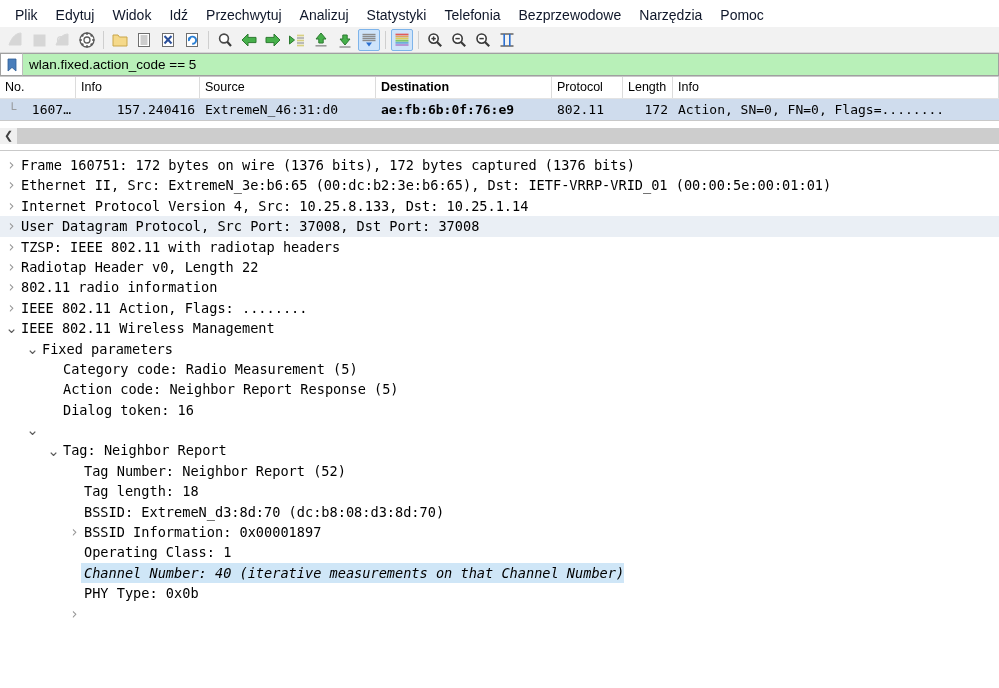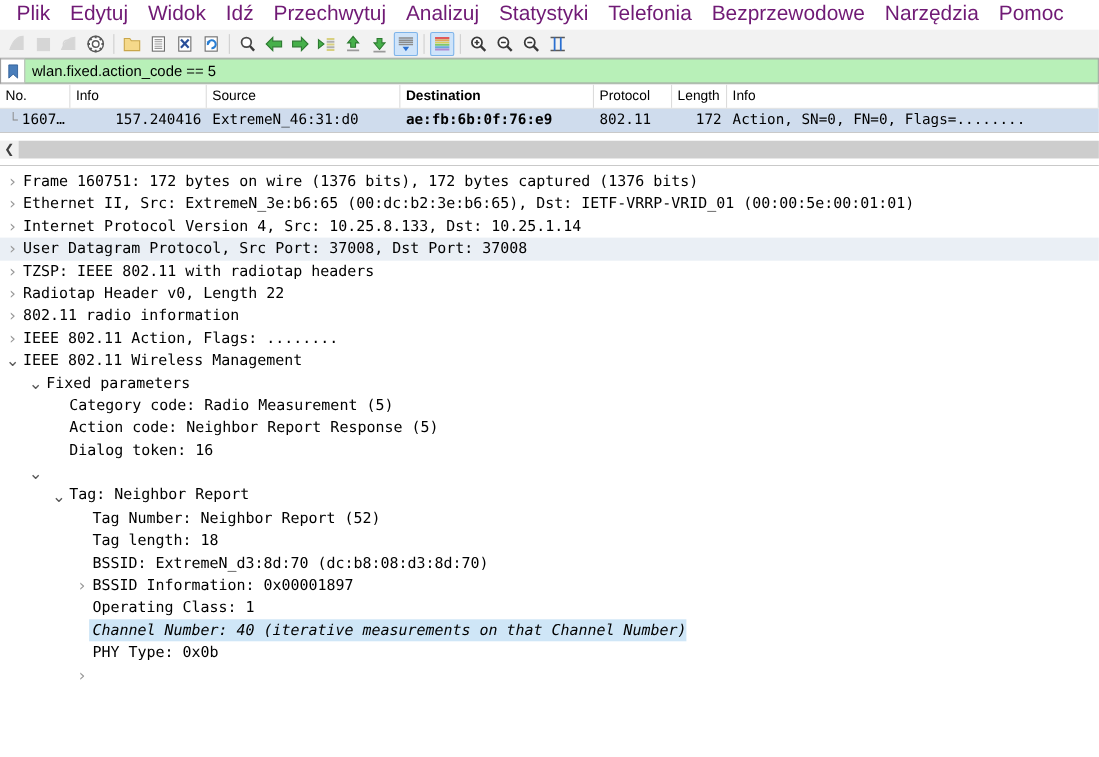--- a/index.html
+++ b/index.html
@@ -9,24 +9,24 @@
     font-family: "Liberation Sans", sans-serif;
     overflow: hidden;
   }
   #app { width: 999px; height: 688px; position: relative; background:#fff; }
 
   
   .menubar {
     height: 26px;
     background: #ffffff;
     display: flex;
-    align-items: center;
+    align-items: flex-end;
     padding-left: 6px;
-    font-size: 19px;
-    color: #701a75;
+    font-size: 14px;
+    color: #0f172a;
     border-bottom: 1px solid #ffffff;
   }
   .menu-item {
     padding: 3px 9px;
     white-space: nowrap;
     cursor: default;
   }
 
   
   .toolbar {
@@ -127,21 +127,21 @@
     white-space: nowrap;
   }
   .cell.r { text-align: right; }
   .branch {
     width: 14px; text-align: center;
     color: #8a8a8a; font-size: 12px;
     font-family: "Liberation Sans", sans-serif;
   }
 
   
-  .c-no   { width: 64px; }
+  .c-no   { width: 76px; }
   .c-time { width: 124px; }
   .c-src  { width: 176px; }
   .c-dst  { width: 176px; font-weight: bold; }
   .c-prot { width: 71px; }
   .c-len  { width: 50px; }
   .c-info { flex: 1; }
 
   
   .hscroll-wrap {
     height: 30px;

